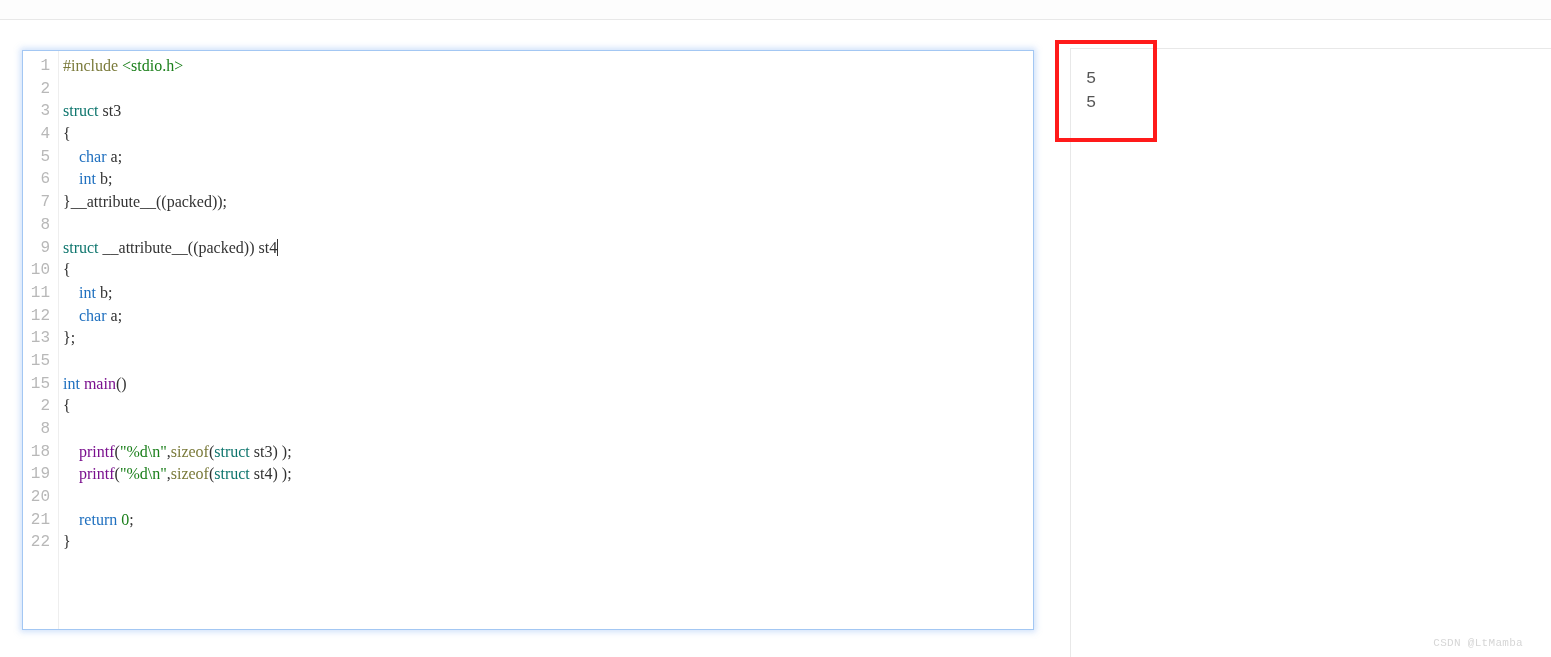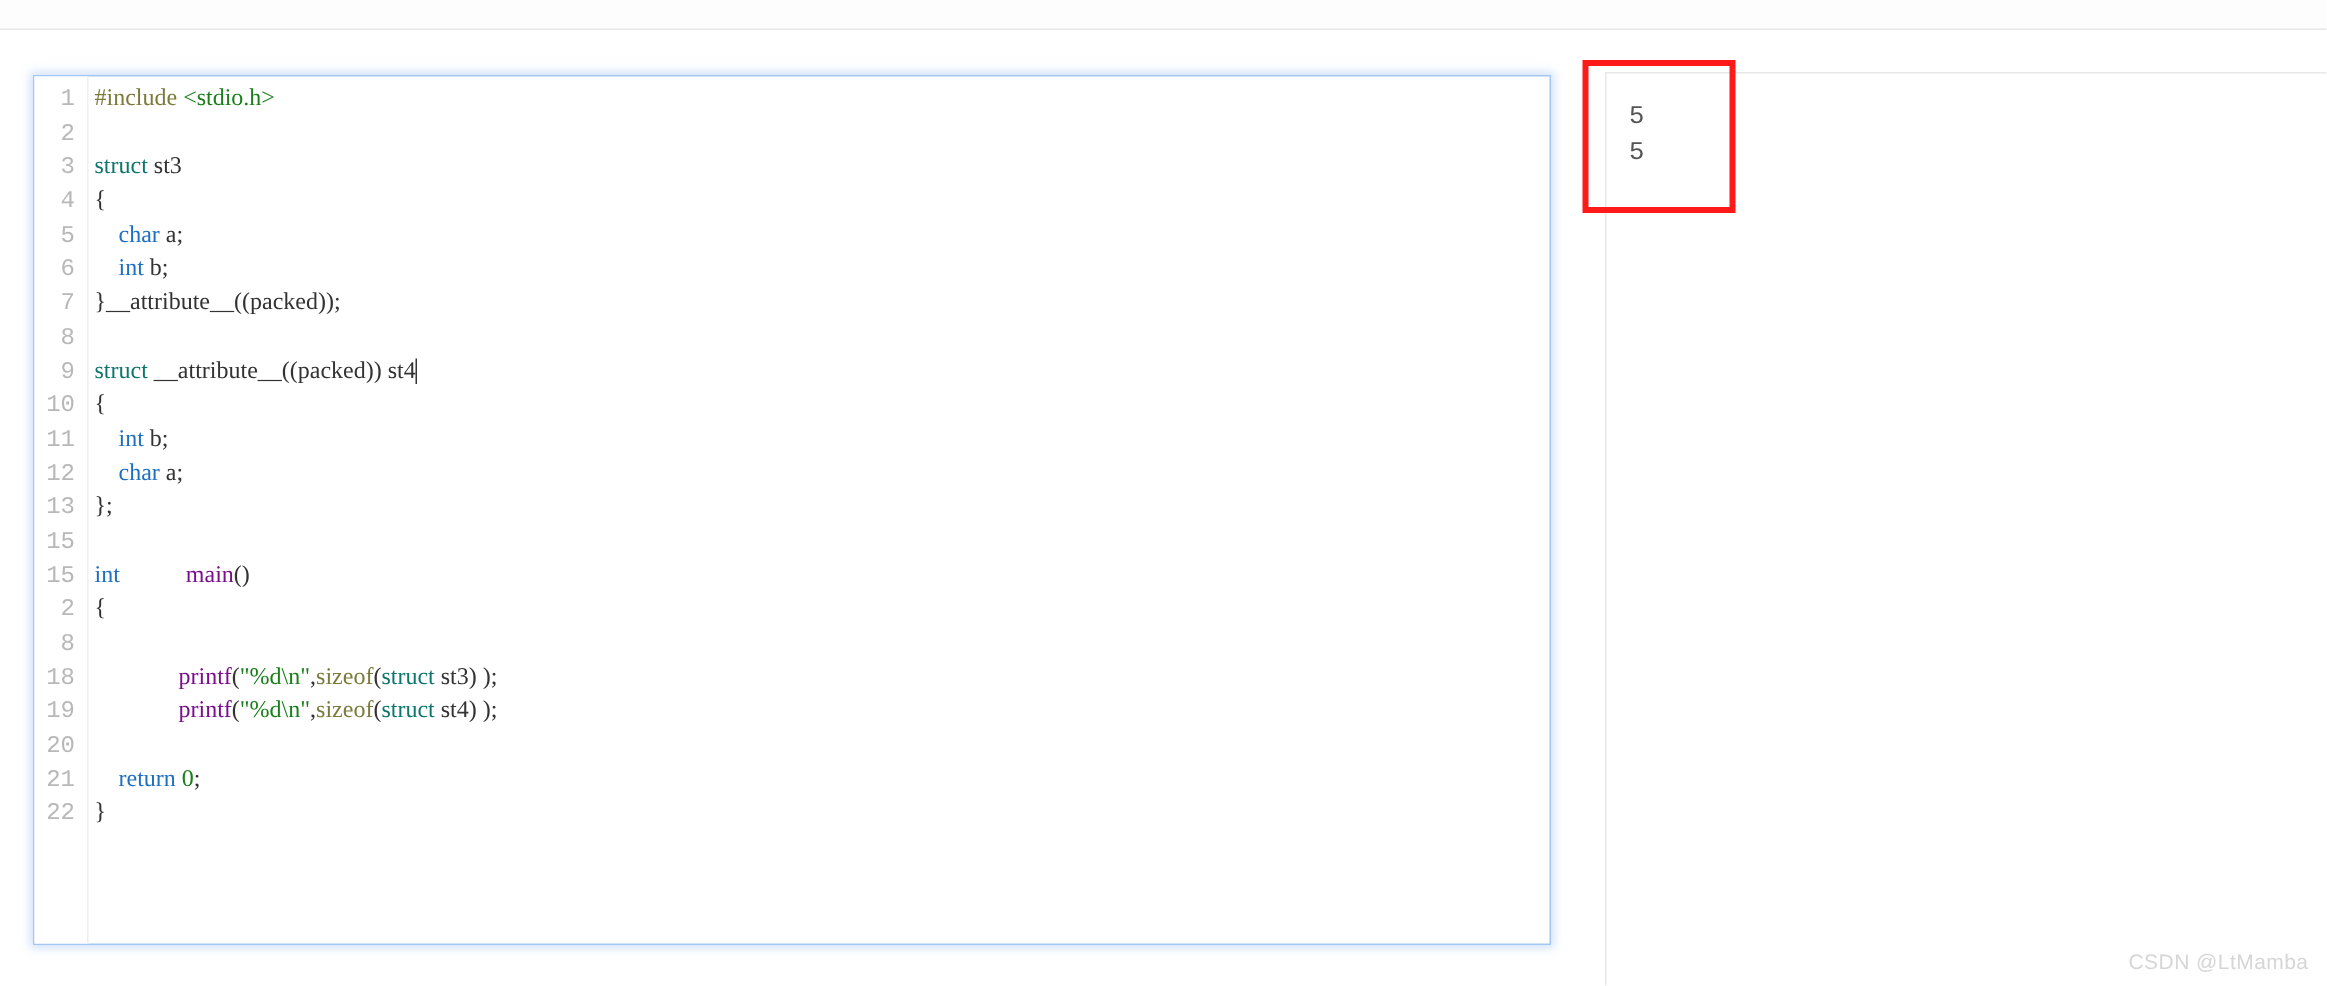--- a/index.html
+++ b/index.html
@@ -56,21 +56,21 @@
       font-family: Liberation Serif, serif;
       color: #333333;
       position: relative;
     }
     .code-line {
       height: 22.7px;
     }
     .kw-type { color: #1e6fbf; }
     .kw-struct { color: #0f766e; }
     .identifier { color: #333333; }
-    .func { color: #7a0f8e; margin-left: 40px; }
+    .func { color: #7a0f8e; }
     .string { color: #1a7f1a; }
     .num { color: #1a7f1a; }
     .punct { color: #333333; }
     .builtin { color: #7a7a3a; }
     .attr { color: #333333; }
     .include-hl { color: #7a7a3a; }
     .angle-str { color: #1a7f1a; }
     .name-td { color: #333333; }
     .cursor-mark {
       border-right: 1px solid #333;
@@ -95,24 +95,24 @@
       left: 1055px;
       top: 40px;
       width: 102px;
       height: 102px;
       border: 4px solid #ff1a1a;
       pointer-events: none;
       z-index: 10;
     }
     .watermark {
       position: absolute;
-      right: 12px;
+      right: 28px;
       bottom: 8px;
-      font-family: Liberation Sans, sans-serif;
-      font-size: 14px;
+      font-family: Liberation Mono, monospace;
+      font-size: 11px;
       color: #d6d6d6;
       letter-spacing: 0.3px;
     }
   </style>
 </head>
 <body>
 
 <div class="topbar"></div>
 
 <div class="editor-panel">

